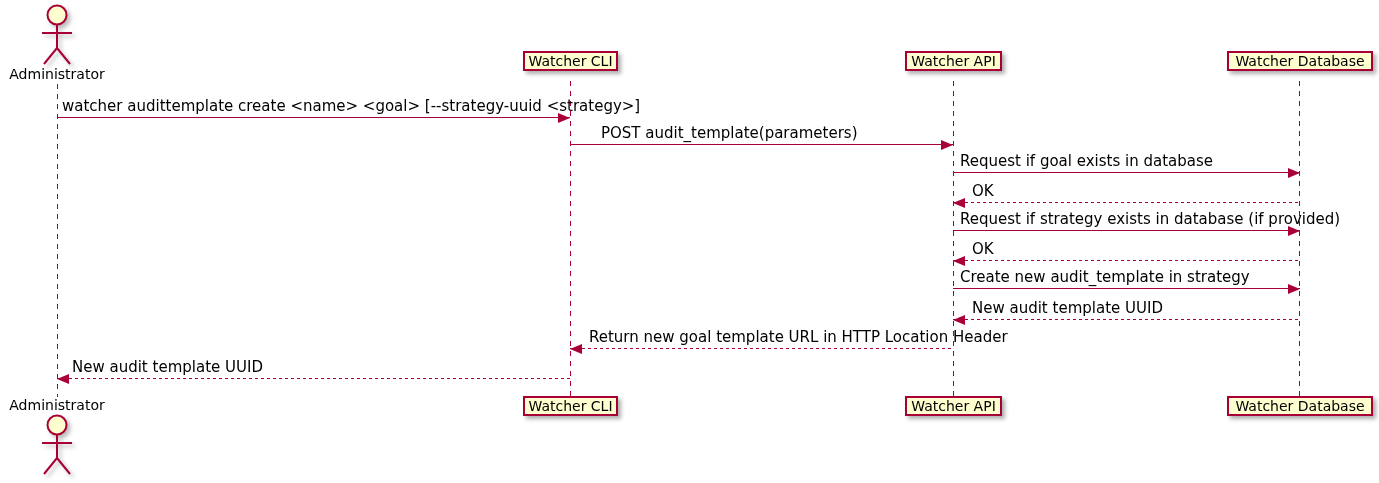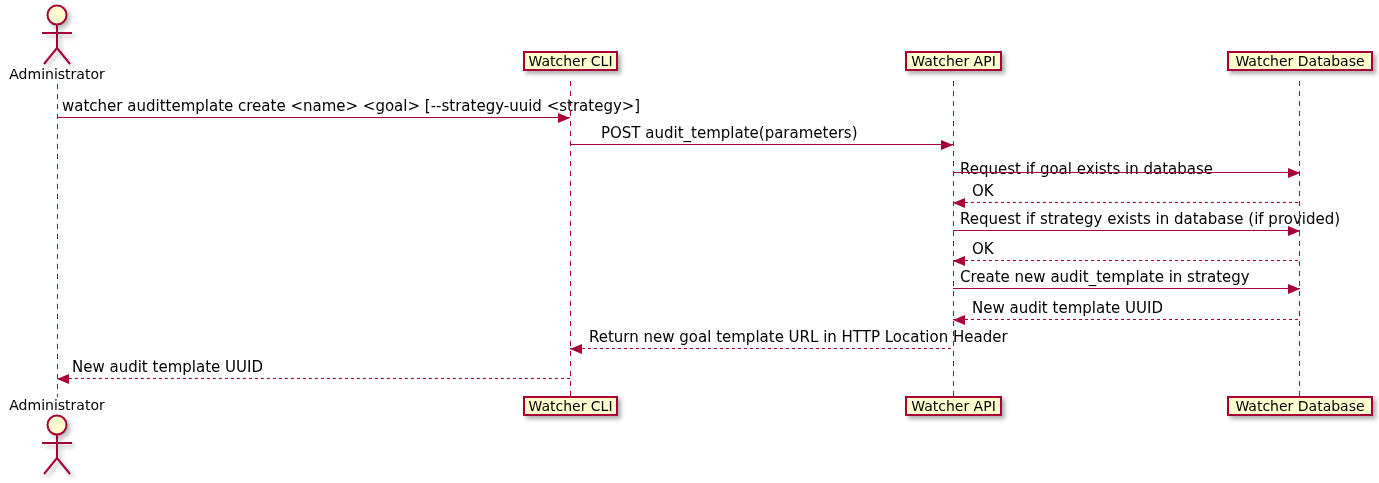--- a/index.html
+++ b/index.html
@@ -112,21 +112,21 @@
     <div class="arr right" style="left:558px; top:113px;"></div>
   </div>
 
   <div>
     <div class="msg-label" style="left:576px; top:126px;margin-left:25px;">POST audit_template(parameters)</div>
     <div class="msg-line solid" style="left:570px; top:144px; width:383px;"></div>
     <div class="arr right" style="left:941px; top:140px;"></div>
   </div>
 
   <div>
-    <div class="msg-label" style="left:960px; top:154px;margin-top:8px;">Request if goal exists in database</div>
+    <div class="msg-label" style="left:960px; top:154px;">Request if goal exists in database</div>
     <div class="msg-line solid" style="left:953px; top:172px; width:347px;"></div>
     <div class="arr right" style="left:1288px; top:168px;"></div>
   </div>
 
   <div>
     <div class="msg-label" style="left:972px; top:184px;">OK</div>
     <div class="msg-line dashed" style="left:953px; top:202px; width:347px;"></div>
     <div class="arr left" style="left:953px; top:198px;"></div>
   </div>
 

